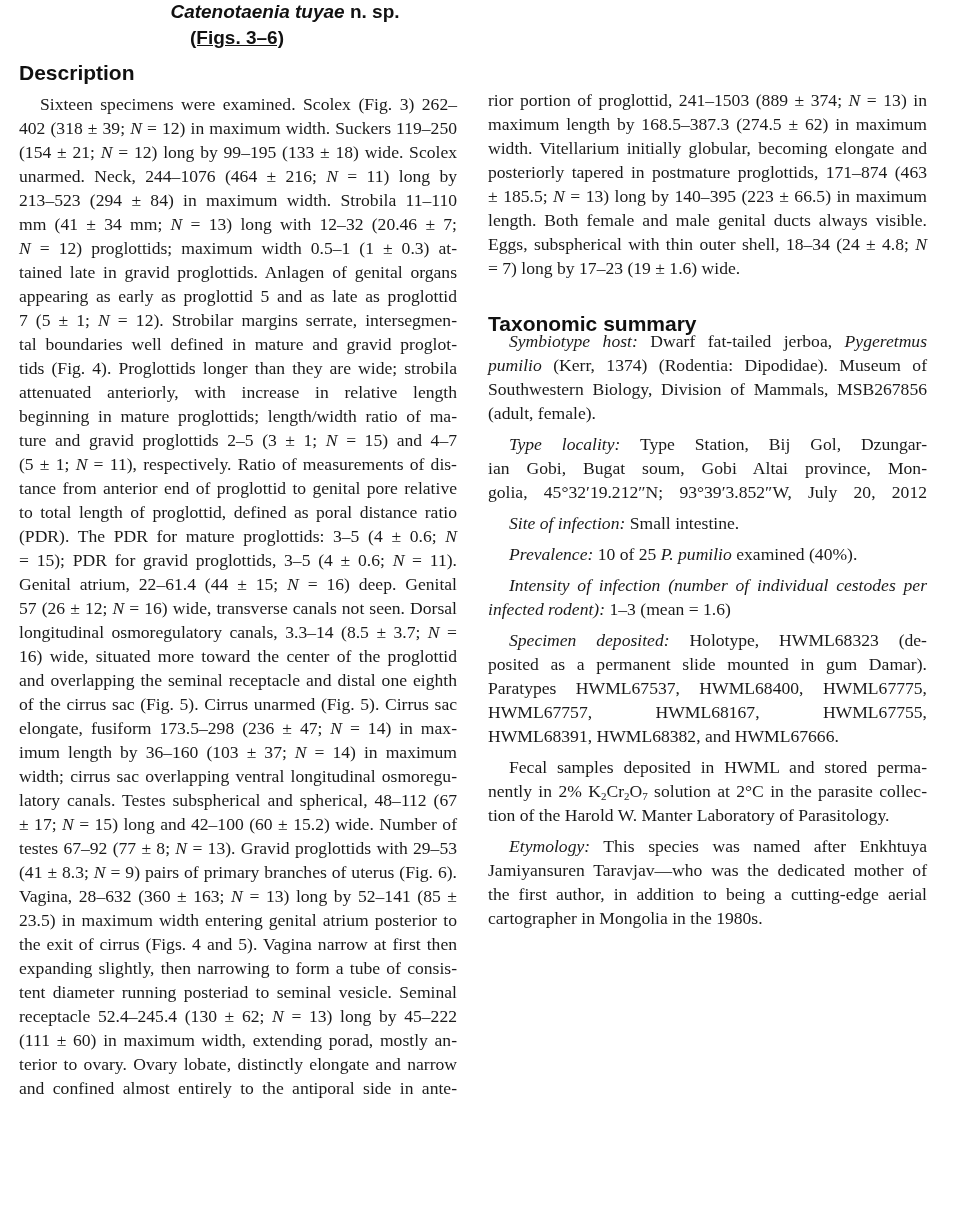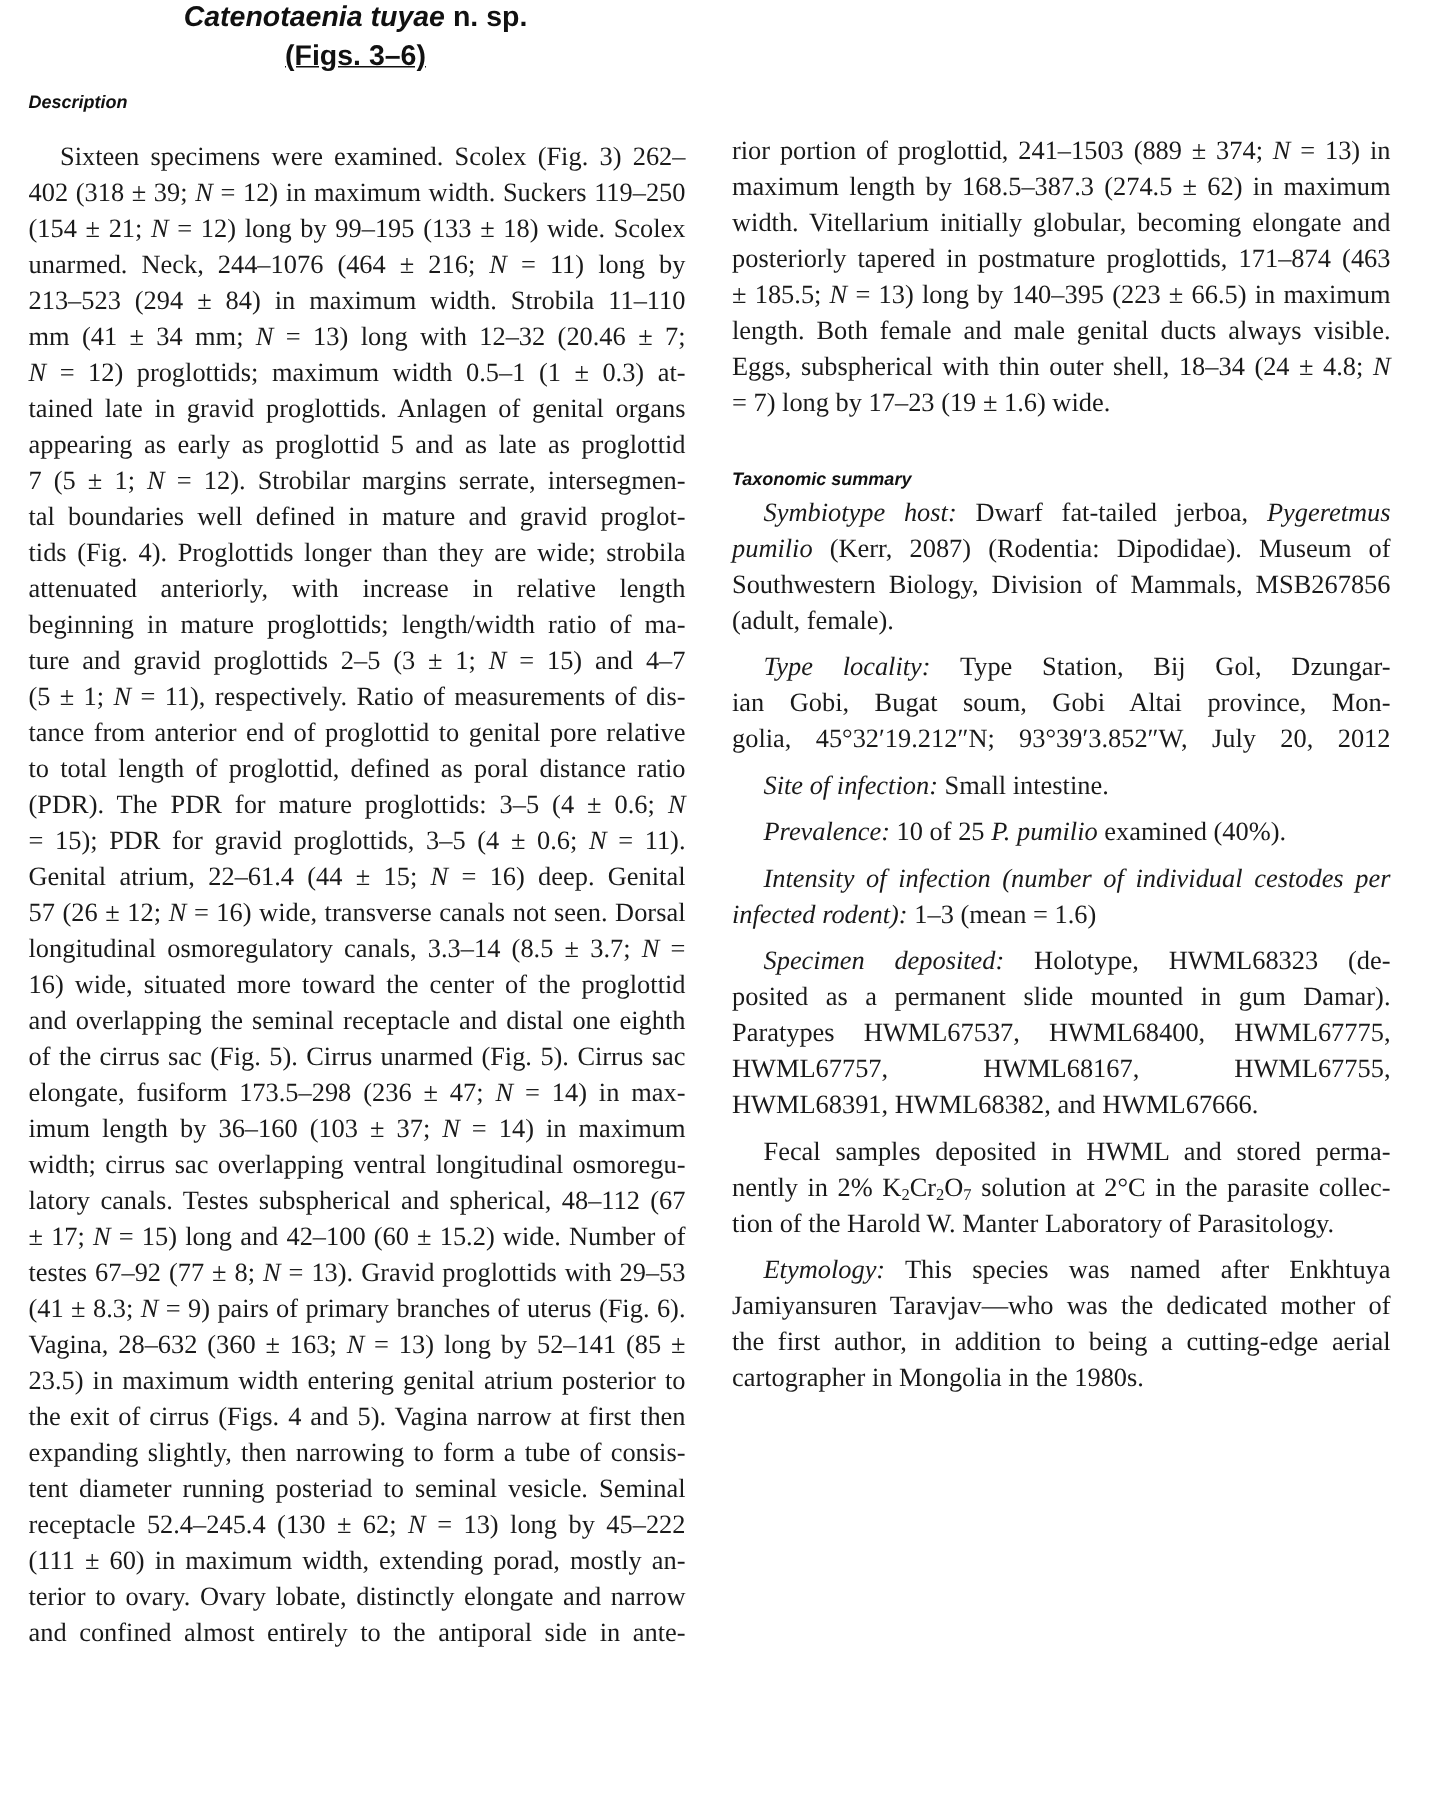--- a/index.html
+++ b/index.html
@@ -1,21 +1,21 @@
 <!DOCTYPE html>
 <html><head>
 <meta charset="utf-8">
 <style>
   html, body { margin: 0; padding: 0; background: #ffffff; }
   body { width: 954px; height: 1205px; position: relative; overflow: hidden; color: #1a1a1a; }
   .title { position: absolute; left: 0; width: 474px; text-align: center; font-family: "Liberation Sans", sans-serif; font-weight: bold; font-size: 19px; color: #111; }
   .title i { font-style: italic; }
-  #title1 { top: 1px; }
+  #title1 { top: 1px; margin-left: 48px; }
   #title2 { top: 27px; text-decoration: underline; }
-  .heading { position: absolute; font-family: "Liberation Sans", sans-serif; font-weight: bold; font-size: 12px; color: #111; font-style: italic; }
+  .heading { position: absolute; font-family: "Liberation Sans", sans-serif; font-weight: bold; font-size: 21px; color: #111; }
   #desc-heading { left: 19px; top: 61px; }
   #tax-heading { left: 488px; top: 312px; }
   .col { position: absolute; font-family: "Liberation Serif", serif; font-size: 17.6px; color: #1a1a1a; }
   #left-col { left: 19px; top: 92px; width: 438px; }
   #right-col { left: 488px; top: 88px; width: 439px; }
   .ln { display: block; height: 24px; line-height: 24px; white-space: nowrap; text-align: justify; text-align-last: justify; }
   .ln.last { text-align-last: left; }
   .ln.indent { text-indent: 21px; }
   .gap { display: block; height: 7px; }
   .gap-big { display: block; height: 23px; }
@@ -83,21 +83,21 @@
       <span class="ln">posteriorly tapered in postmature proglottids, 171–874 (463</span>
       <span class="ln">± 185.5; <i>N</i> = 13) long by 140–395 (223 ± 66.5) in maximum</span>
       <span class="ln">length. Both female and male genital ducts always visible.</span>
       <span class="ln">Eggs, subspherical with thin outer shell, 18–34 (24 ± 4.8; <i>N</i></span>
       <span class="ln last">= 7) long by 17–23 (19 ± 1.6) wide.</span>
     </div>
   <span class="gap-big"></span>
   <span class="gap-big" style="height:26px"></span>
   <div>
     <span class="ln indent"><i>Symbiotype host:</i><span> Dwarf fat-tailed jerboa, </span><i>Pygeretmus</i></span>
-    <span class="ln"><i>pumilio</i> <span>(Kerr, 2087) (Rodentia: Dipodidae). Museum of</span></span>
+    <span class="ln"><i>pumilio</i> <span>(Kerr, 1374) (Rodentia: Dipodidae). Museum of</span></span>
     <span class="ln">Southwestern Biology, Division of Mammals, MSB267856</span>
     <span class="ln last">(adult, female).</span>
   </div>
   <span class="gap"></span>
   <div>
     <span class="ln indent"><i>Type locality:</i><span> Type Station, Bij Gol, Dzungar-</span></span>
     <span class="ln">ian Gobi, Bugat soum, Gobi Altai province, Mon-</span>
     <span class="ln">golia, 45°32′19.212″N; 93°39′3.852″W, July 20, 2012</span>
   </div>
   <span class="gap"></span>

